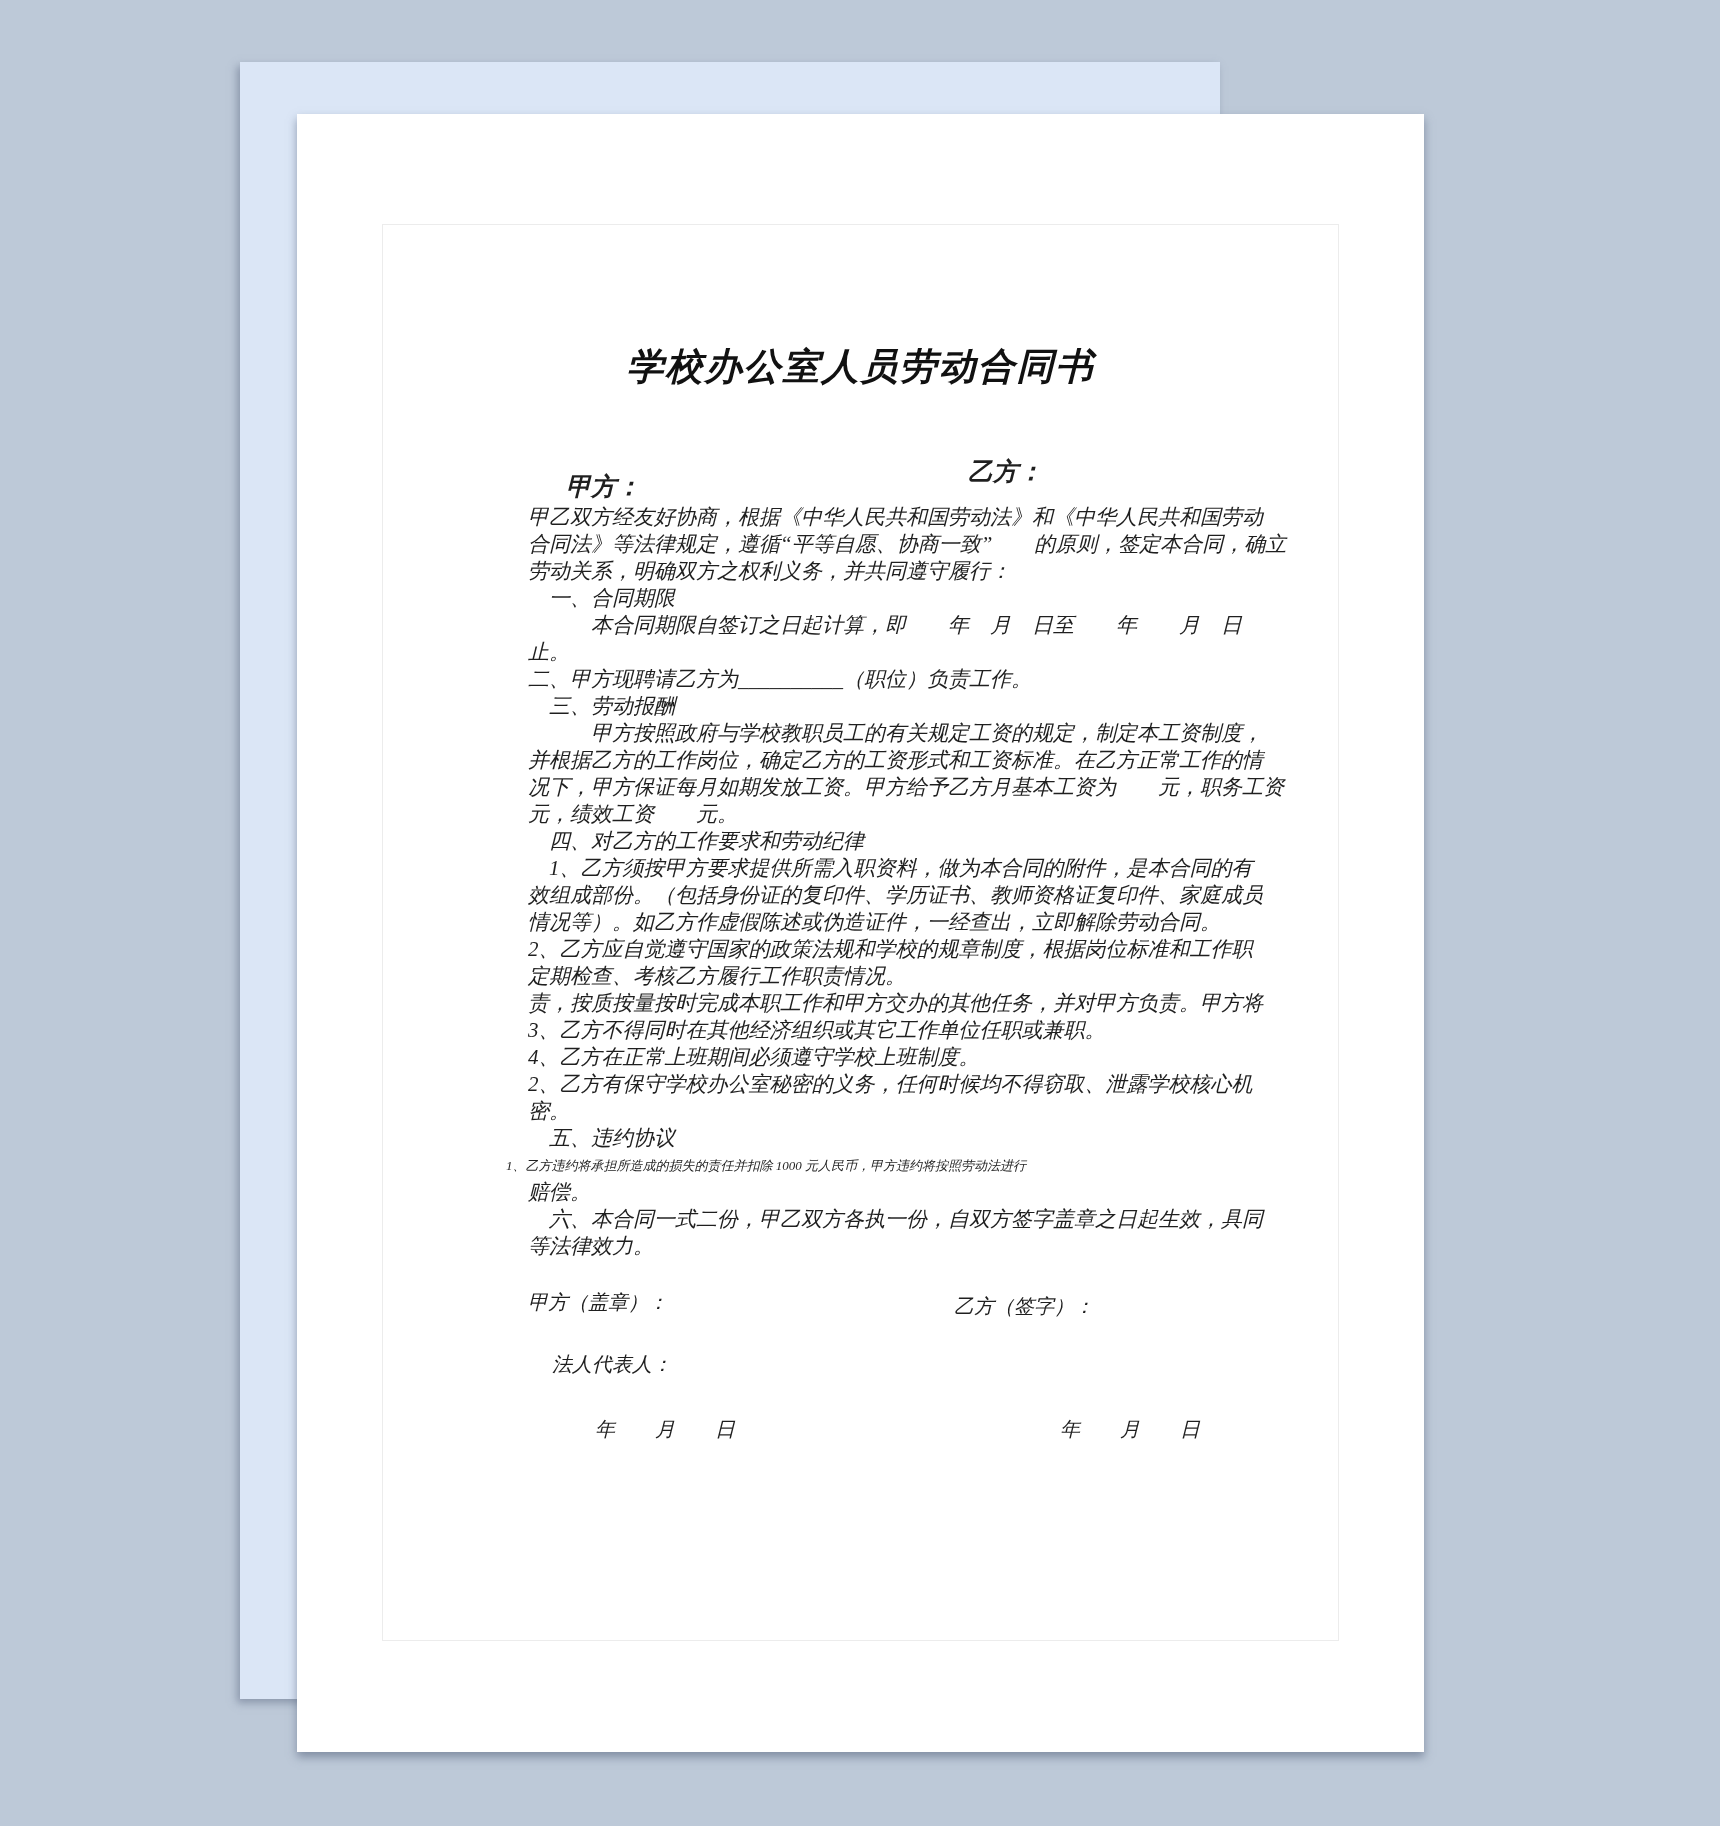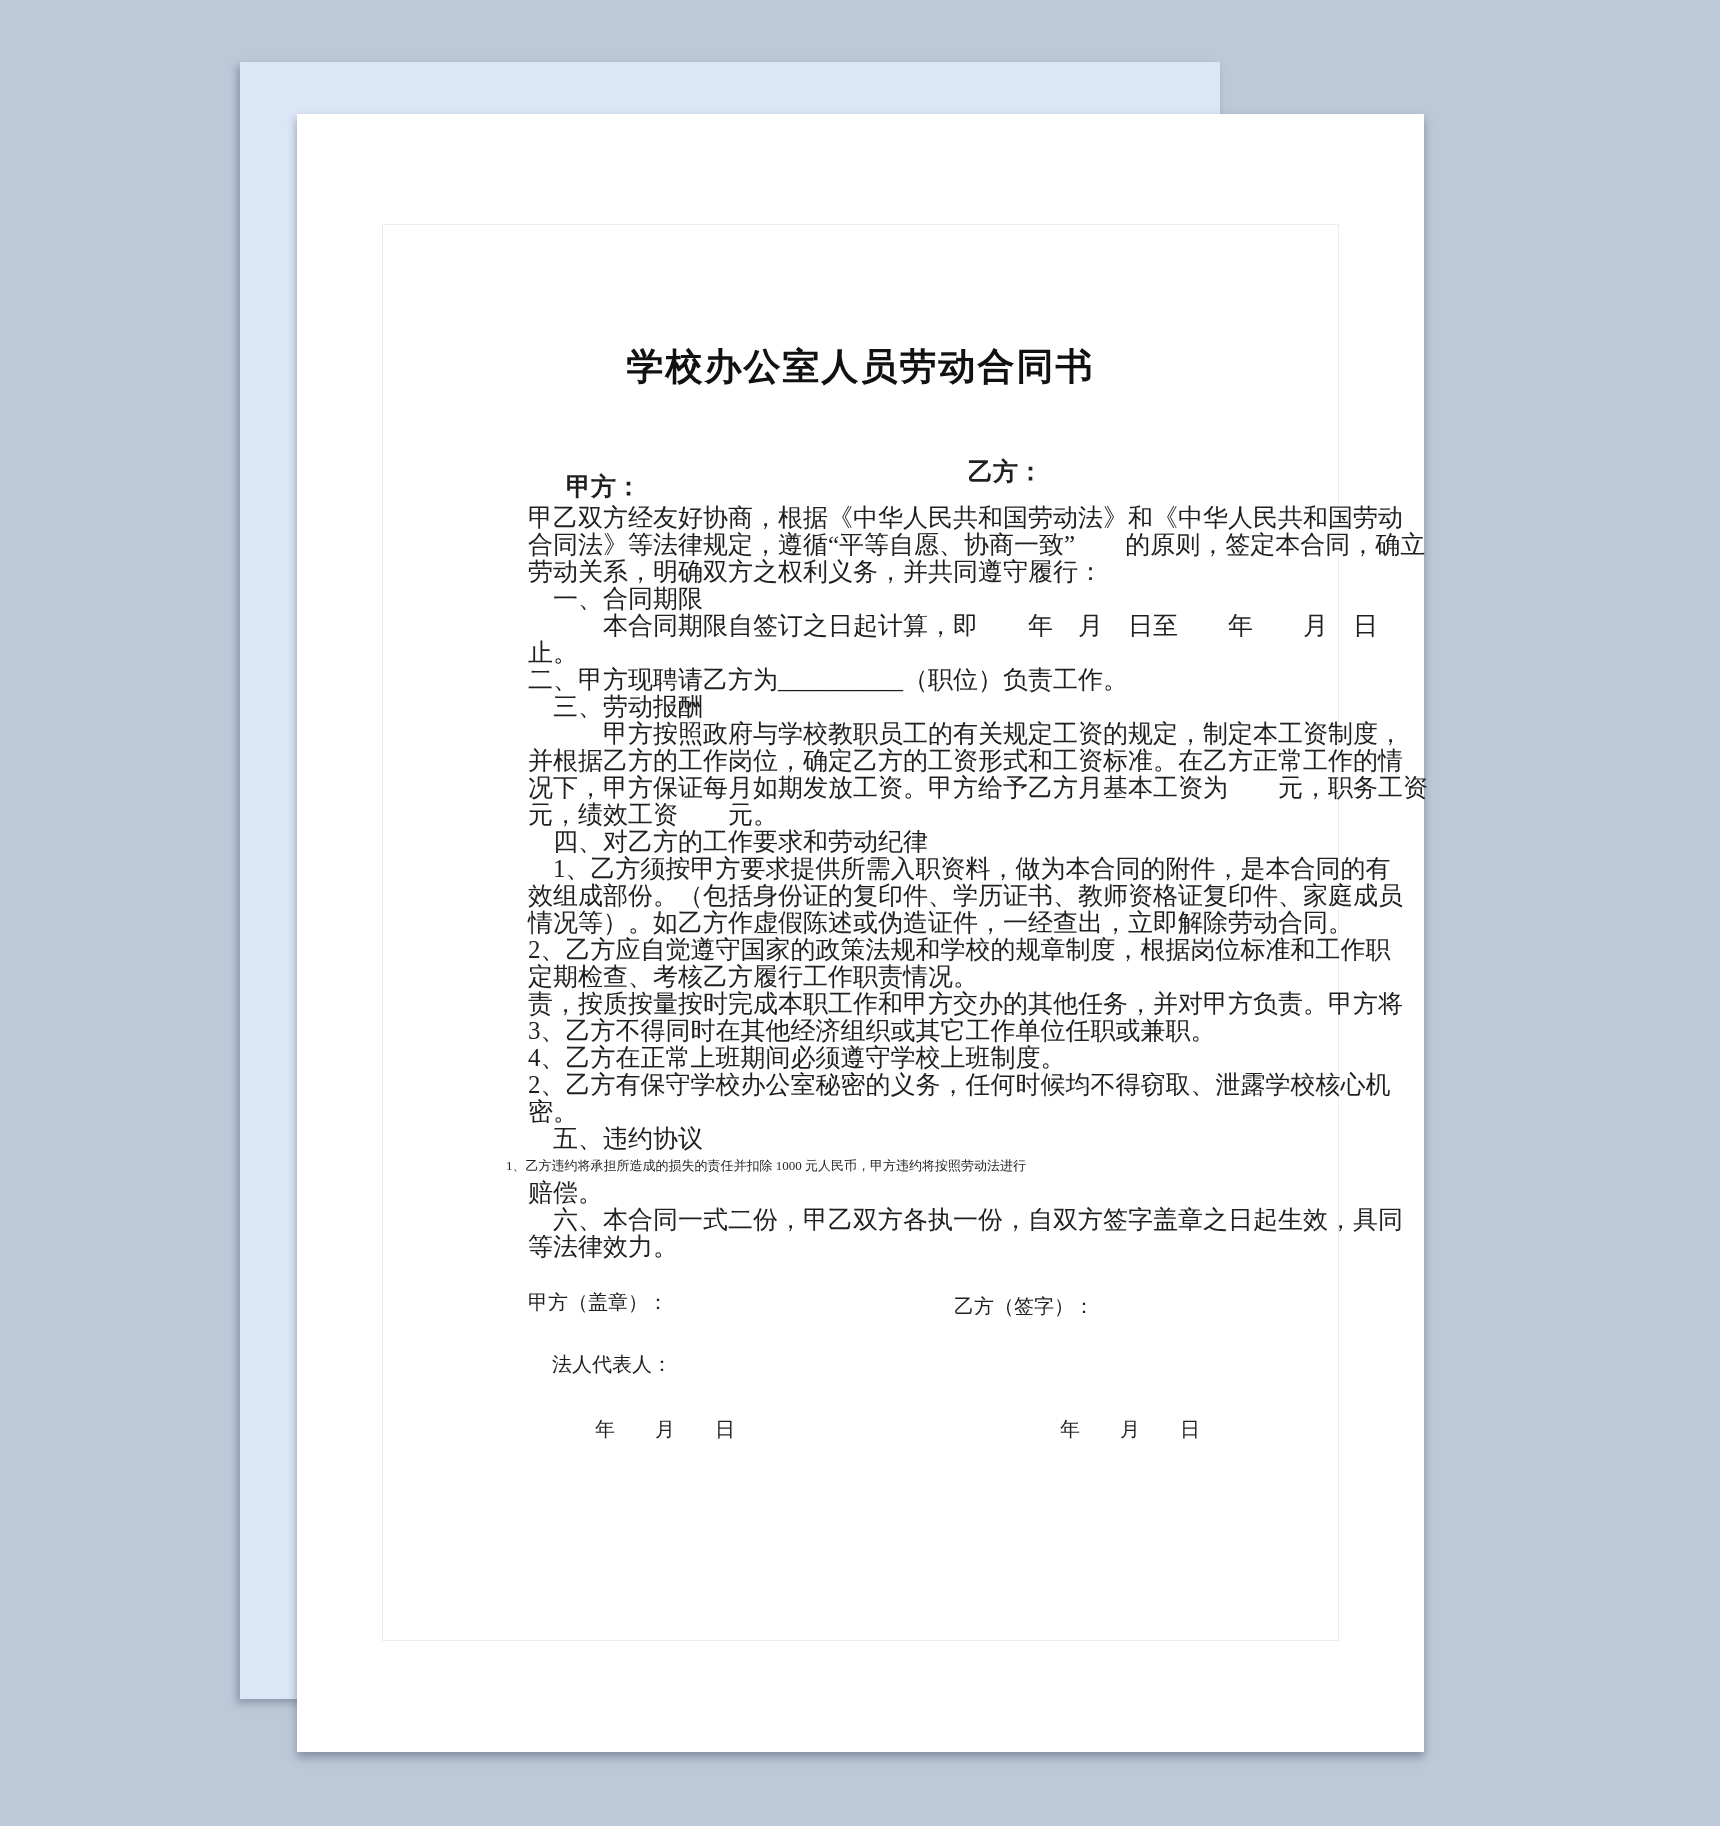--- a/index.html
+++ b/index.html
@@ -6,20 +6,21 @@
   body{
     background:#bdc9d8;
     font-family:"Liberation Serif","DejaVu Serif",serif;
   }
   .stage{
     position:relative;
     width:1456px;height:1826px;
     background:#bdc9d8;
     overflow:hidden;
     color:#1f1f1f;
+    font-style:italic;
   }
   .back-page{
     position:absolute;
     left:240px;top:62px;
     width:980px;height:1637px;
     background:#dbe6f6;
     box-shadow:-3px 4px 8px rgba(96,110,134,.55);
   }
   .page{
     position:absolute;
@@ -54,21 +55,21 @@
     white-space:pre;
   }
   .party-a{left:269px;margin-top:15px;}
   .party-b{left:671px;}
   .body-text{
     position:absolute;
     left:231px;top:390px;
     width:716px;
   }
   .line{
-    font-size:25px;
+    font-size:21px;
     line-height:27px;
     white-space:pre;
   }
   .line.small{
     font-size:13px;
     margin-left:-22px;
   }
   .sig{
     position:absolute;
     font-size:20px;

